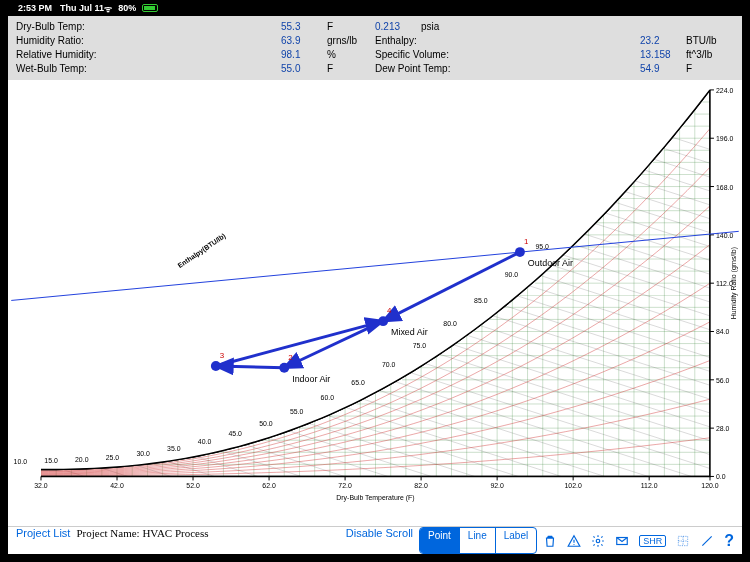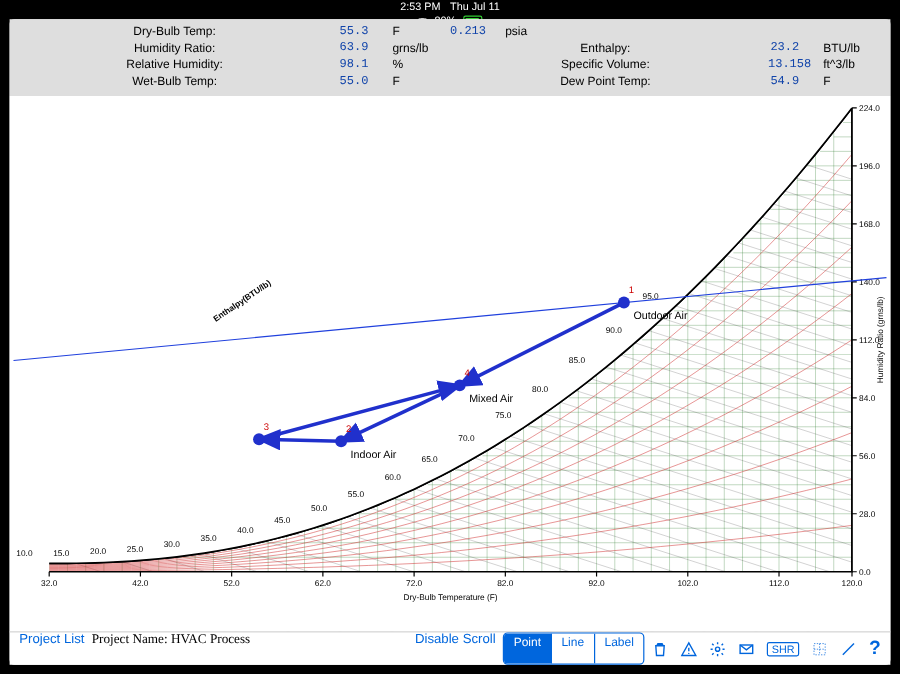--- a/index.html
+++ b/index.html
@@ -1,26 +1,26 @@
 <!DOCTYPE html>
 <html><head>
 <meta charset="utf-8">
 <style>
   * { box-sizing: border-box; margin: 0; padding: 0; }
   html, body { width: 750px; height: 562px; font-family: -apple-system, Helvetica, Arial, sans-serif; background: #000; overflow: hidden; }
   .device { width: 750px; height: 562px; background: #000; position: relative; border-radius: 28px; }
-  .status-bar { height: 16px; display: flex; align-items: center; justify-content: flex-start; padding: 0 18px; color: #fff; font-size: 9px; font-weight: 400; flex-direction: column; }
+  .status-bar { height: 16px; display: flex; align-items: center; justify-content: flex-start; padding: 0 18px; color: #fff; font-size: 9px; font-weight: 700; }
   .status-left { display: flex; gap: 8px; }
   .status-right { display: flex; gap: 6px; align-items: center; }
   .screen { position: absolute; top: 16px; left: 8px; right: 8px; bottom: 8px; background: #fff; border-radius: 4px; display: flex; flex-direction: column; }
   .header { background: #dedede; padding: 4px 8px; display: flex; font-size: 10px; }
   .hdr-col { flex: 1; }
   .hdr-row { display: flex; line-height: 14px; }
-  .hdr-label { flex: 1; text-align: center; color: #000; padding-right: 6px; }
-  .hdr-val { width: 46px; text-align: right; color: #1144aa; font-weight: 500; padding-right: 20px; font-family: Liberation Mono, monospace; }
+  .hdr-label { flex: 1; text-align: left; color: #000; padding-right: 6px; }
+  .hdr-val { width: 46px; text-align: left; color: #1144aa; font-weight: 500; padding-right: 20px; }
   .hdr-unit { width: 48px; text-align: left; color: #000; }
   .chart-area { flex: 1; position: relative; background: #fff; overflow: hidden; }
   .chart-title { position: absolute; top: 44px; left: 120px; font-size: 13px; font-weight: 600; color: #000; }
   svg.chart { position: absolute; inset: 0; width: 100%; height: 100%; }
   .toolbar { height: 28px; border-top: 1px solid #ccc; display: flex; padding: 0 8px; gap: 6px; font-size: 11px; background: #fff; }
   .link { color: #0066dd; cursor: pointer; }
   .proj-name { color: #000; font-family: Liberation Serif, serif; }
   .spacer { flex: 1; }
   .seg { display: flex; border: 1px solid #0066dd; border-radius: 4px; overflow: hidden; }
   .seg > div { padding: 2px 8px; font-size: 10px; color: #0066dd; border-right: 1px solid #0066dd; cursor: pointer; }

